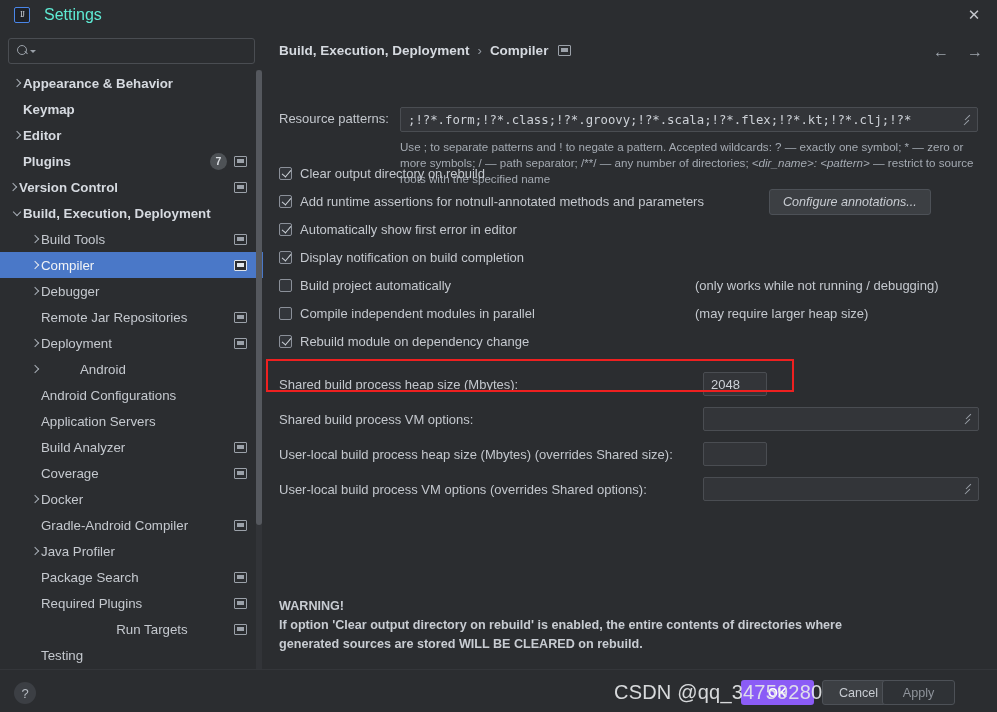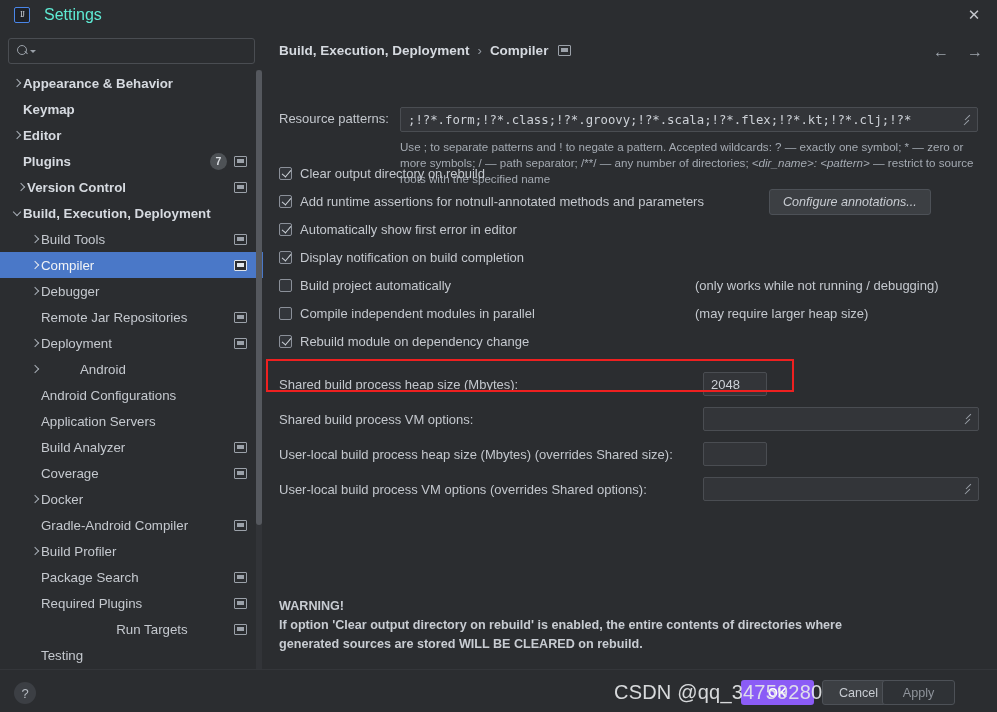--- a/index.html
+++ b/index.html
@@ -288,21 +288,21 @@
       <div class="tree-row bold" style="padding-left: 12px;">
         <span class="chev"></span>
         <span class="tree-label">Editor</span>
       </div>
       <div class="tree-row bold" style="padding-left: 12px;">
         <span class="chev" style="visibility: hidden;"></span>
         <span class="tree-label">Plugins</span>
         <span class="badge">7</span>
         <span class="mod-icon"></span>
       </div>
-      <div class="tree-row bold" style="padding-left: 16px; text-align: center;">
+      <div class="tree-row bold" style="padding-left: 8px; text-align: center;">
         <span class="chev"></span>
         <span class="tree-label">Version Control</span>
         <span class="mod-icon"></span>
       </div>
       <div class="tree-row bold" style="padding-left: 12px;">
         <span class="chev down"></span>
         <span class="tree-label">Build, Execution, Deployment</span>
       </div>
       <div class="tree-row" style="padding-left: 30px;">
         <span class="chev"></span>
@@ -354,21 +354,21 @@
         <span class="chev"></span>
         <span class="tree-label">Docker</span>
       </div>
       <div class="tree-row" style="padding-left: 30px;">
         <span class="chev" style="visibility: hidden;"></span>
         <span class="tree-label">Gradle-Android Compiler</span>
         <span class="mod-icon"></span>
       </div>
       <div class="tree-row" style="padding-left: 30px;">
         <span class="chev"></span>
-        <span class="tree-label">Build Profiler</span>
+        <span class="tree-label">Java Profiler</span>
       </div>
       <div class="tree-row" style="padding-left: 30px;">
         <span class="chev" style="visibility: hidden;"></span>
         <span class="tree-label">Package Search</span>
         <span class="mod-icon"></span>
       </div>
       <div class="tree-row" style="padding-left: 30px;">
         <span class="chev" style="visibility: hidden;"></span>
         <span class="tree-label">Required Plugins</span>
         <span class="mod-icon"></span>

